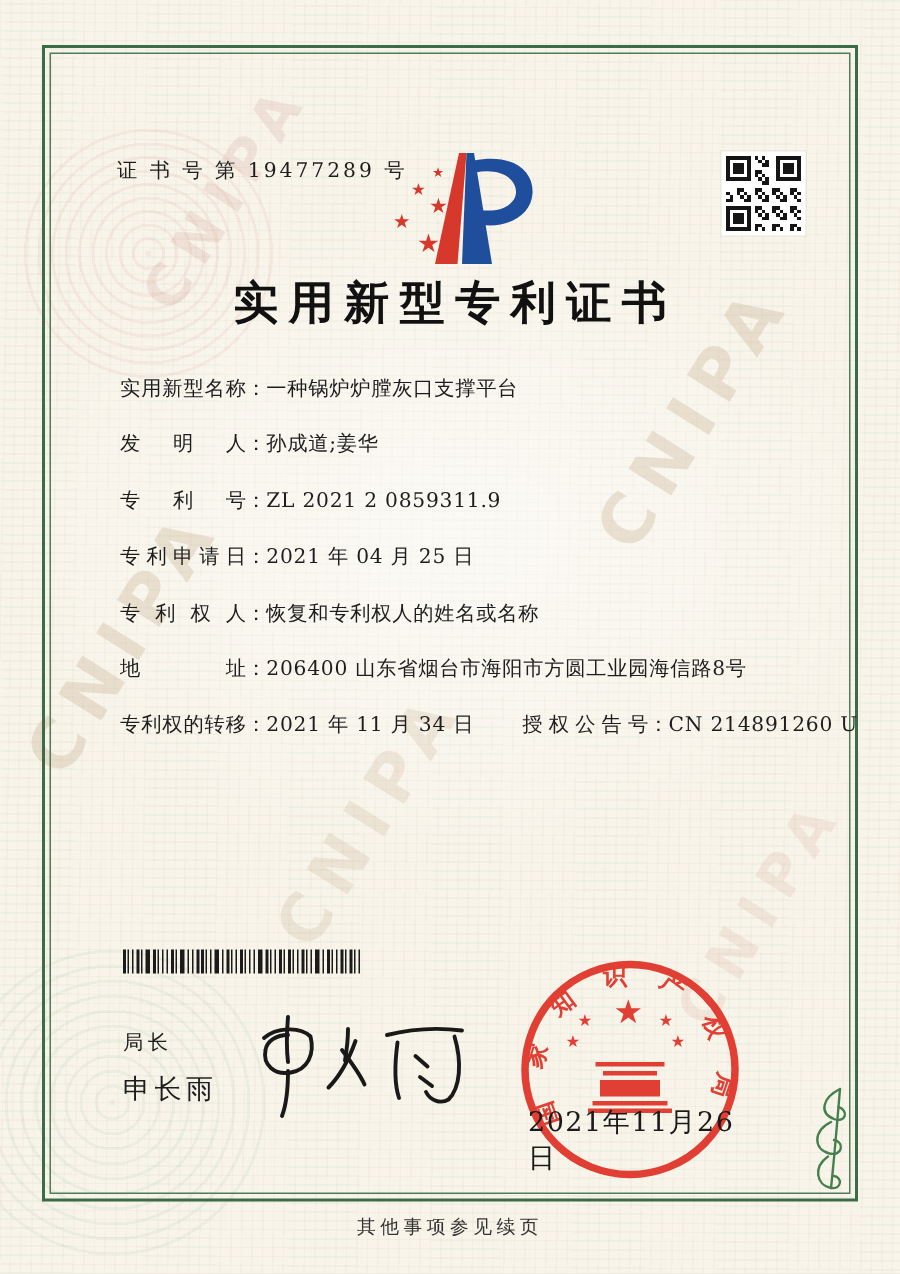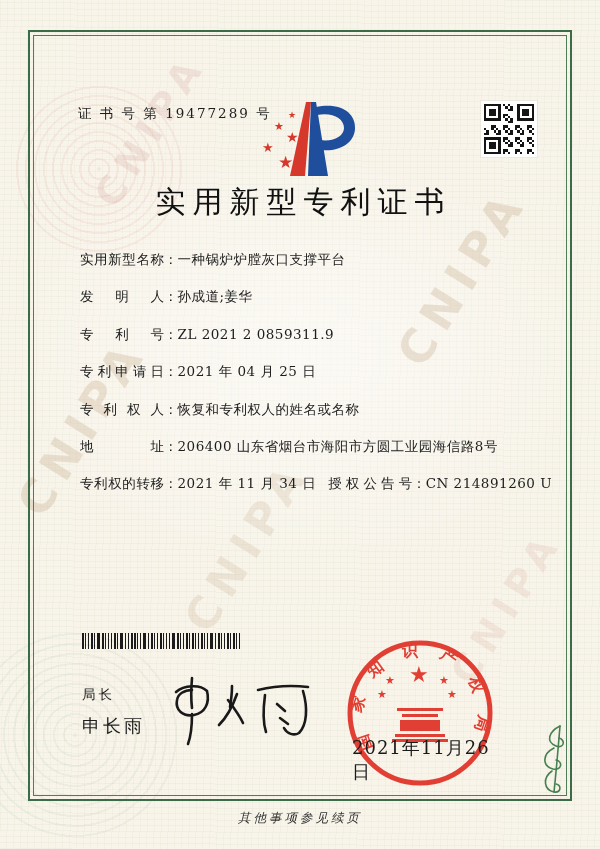--- a/index.html
+++ b/index.html
@@ -30,47 +30,47 @@
   
   .frame-outer{position:absolute;left:28px;top:30px;right:28px;bottom:48px;
     border:2px solid #3c6b47;pointer-events:none;}
   .frame-inner{position:absolute;inset:3px;border:1px solid #4e7d58;}
   
   .cert-no{position:absolute;left:78px;top:105px;font-size:13.5px;letter-spacing:2px;}
   .logo{position:absolute;left:250px;top:98px;width:110px;height:82px;}
   .qr{position:absolute;left:481px;top:101px;width:50px;height:50px;background:#fff;
     padding:3px;box-shadow:0 0 0 1px rgba(0,0,0,.04);}
   .title{position:absolute;left:0;right:0;top:182px;text-align:center;
-    font-size:30px;font-weight:normal;letter-spacing:7px;text-indent:7px;color:#111;}
+    font-size:30px;font-weight:bold;letter-spacing:7px;text-indent:7px;color:#111;}
   
   .fields{position:absolute;left:80px;top:248px;right:78px;font-size:13.5px;}
   .frow{height:37.4px;line-height:22px;white-space:nowrap;}
   .flabel{display:inline-block;width:84px;text-align:justify;text-align-last:justify;vertical-align:top;}
   .fcolon{display:inline-block;vertical-align:top;}
   .fvalue{display:inline-block;vertical-align:top;letter-spacing:.5px;}
-  .fgroup2{display:inline-block;margin-left:12px;}
+  .fgroup2{display:inline-block;margin-left:32px;}
   
   .paras{position:absolute;left:79px;top:492px;width:449px;font-size:13.5px;
     line-height:21.8px;text-align:justify;font-style:italic;color:#222;}
   .paras p{margin:0;text-indent:2em;}
   
   .barcode{position:absolute;left:82px;top:633px;height:16px;}
   
   .officer-title{position:absolute;left:82px;top:686px;font-size:13.5px;letter-spacing:3px;}
   .officer-name{position:absolute;left:82px;top:714px;font-size:18px;letter-spacing:3px;}
   .sign{position:absolute;left:162px;top:668px;width:160px;height:80px;}
   
   .seal{position:absolute;left:345px;top:638px;width:150px;height:150px;opacity:.93;}
   .seal-date{position:absolute;left:352px;top:736px;width:150px;text-align:left;
     font-size:18px;font-weight:normal;letter-spacing:1px;color:#1a1a1a;z-index:5;}
   .flourish{position:absolute;left:534px;top:724px;width:32px;height:72px;}
   
   .page-info{position:absolute;left:0;right:0;top:770px;text-align:center;font-size:12px;letter-spacing:2px;}
   .note{position:absolute;left:0;right:0;top:810px;text-align:center;font-size:12.5px;
-    letter-spacing:3px;font-style:italic;color:#333;}
+    letter-spacing:3px;color:#333;}
 </style>
 </head>
 <body>
 
 <div class="page">
 
   <div class="rosette tl"></div>
   <div class="rosette bl"></div>
 
   <span class="wm w1">CNIPA</span>

